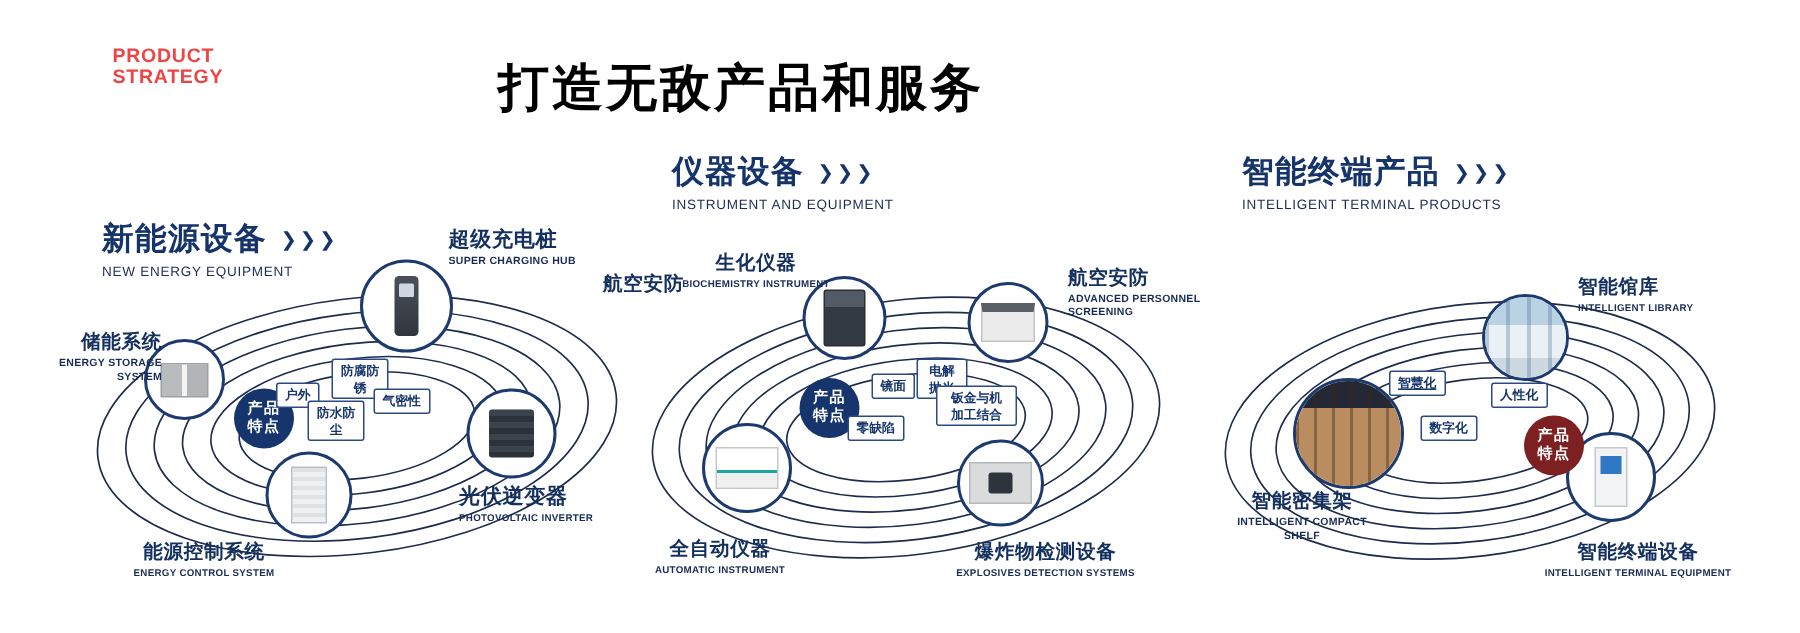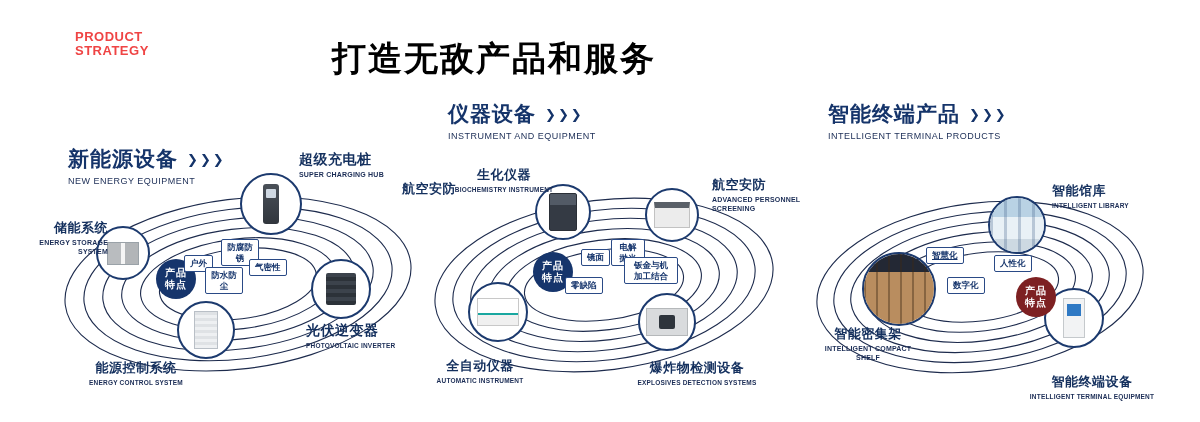--- a/index.html
+++ b/index.html
@@ -234,21 +234,21 @@
     <div class="dev dev-shelf"></div>
   </div>
   <div class="node-label" style="left:820px; top:325px; width:96px; text-align:center;">
     <div class="cn">智能密集架</div>
     <div class="en">INTELLIGENT COMPACT SHELF</div>
   </div>
 
   <div class="node-circle" style="left:1044px; top:288px; width:60px; height:60px;">
     <div class="dev dev-kiosk"></div>
   </div>
-  <div class="node-label" style="left:1028px; top:359px; width:128px; text-align:center;margin-top:14px;">
+  <div class="node-label" style="left:1028px; top:359px; width:128px; text-align:center;">
     <div class="cn">智能终端设备</div>
     <div class="en tiny">INTELLIGENT TERMINAL EQUIPMENT</div>
   </div>
 
   <div class="badge red" style="left:1016px; top:277px;">
     <span>产品</span>
     <span>特点</span>
   </div>
 
   <div class="tag" style="left:926px; top:247px;text-decoration:underline;">智慧化</div>

